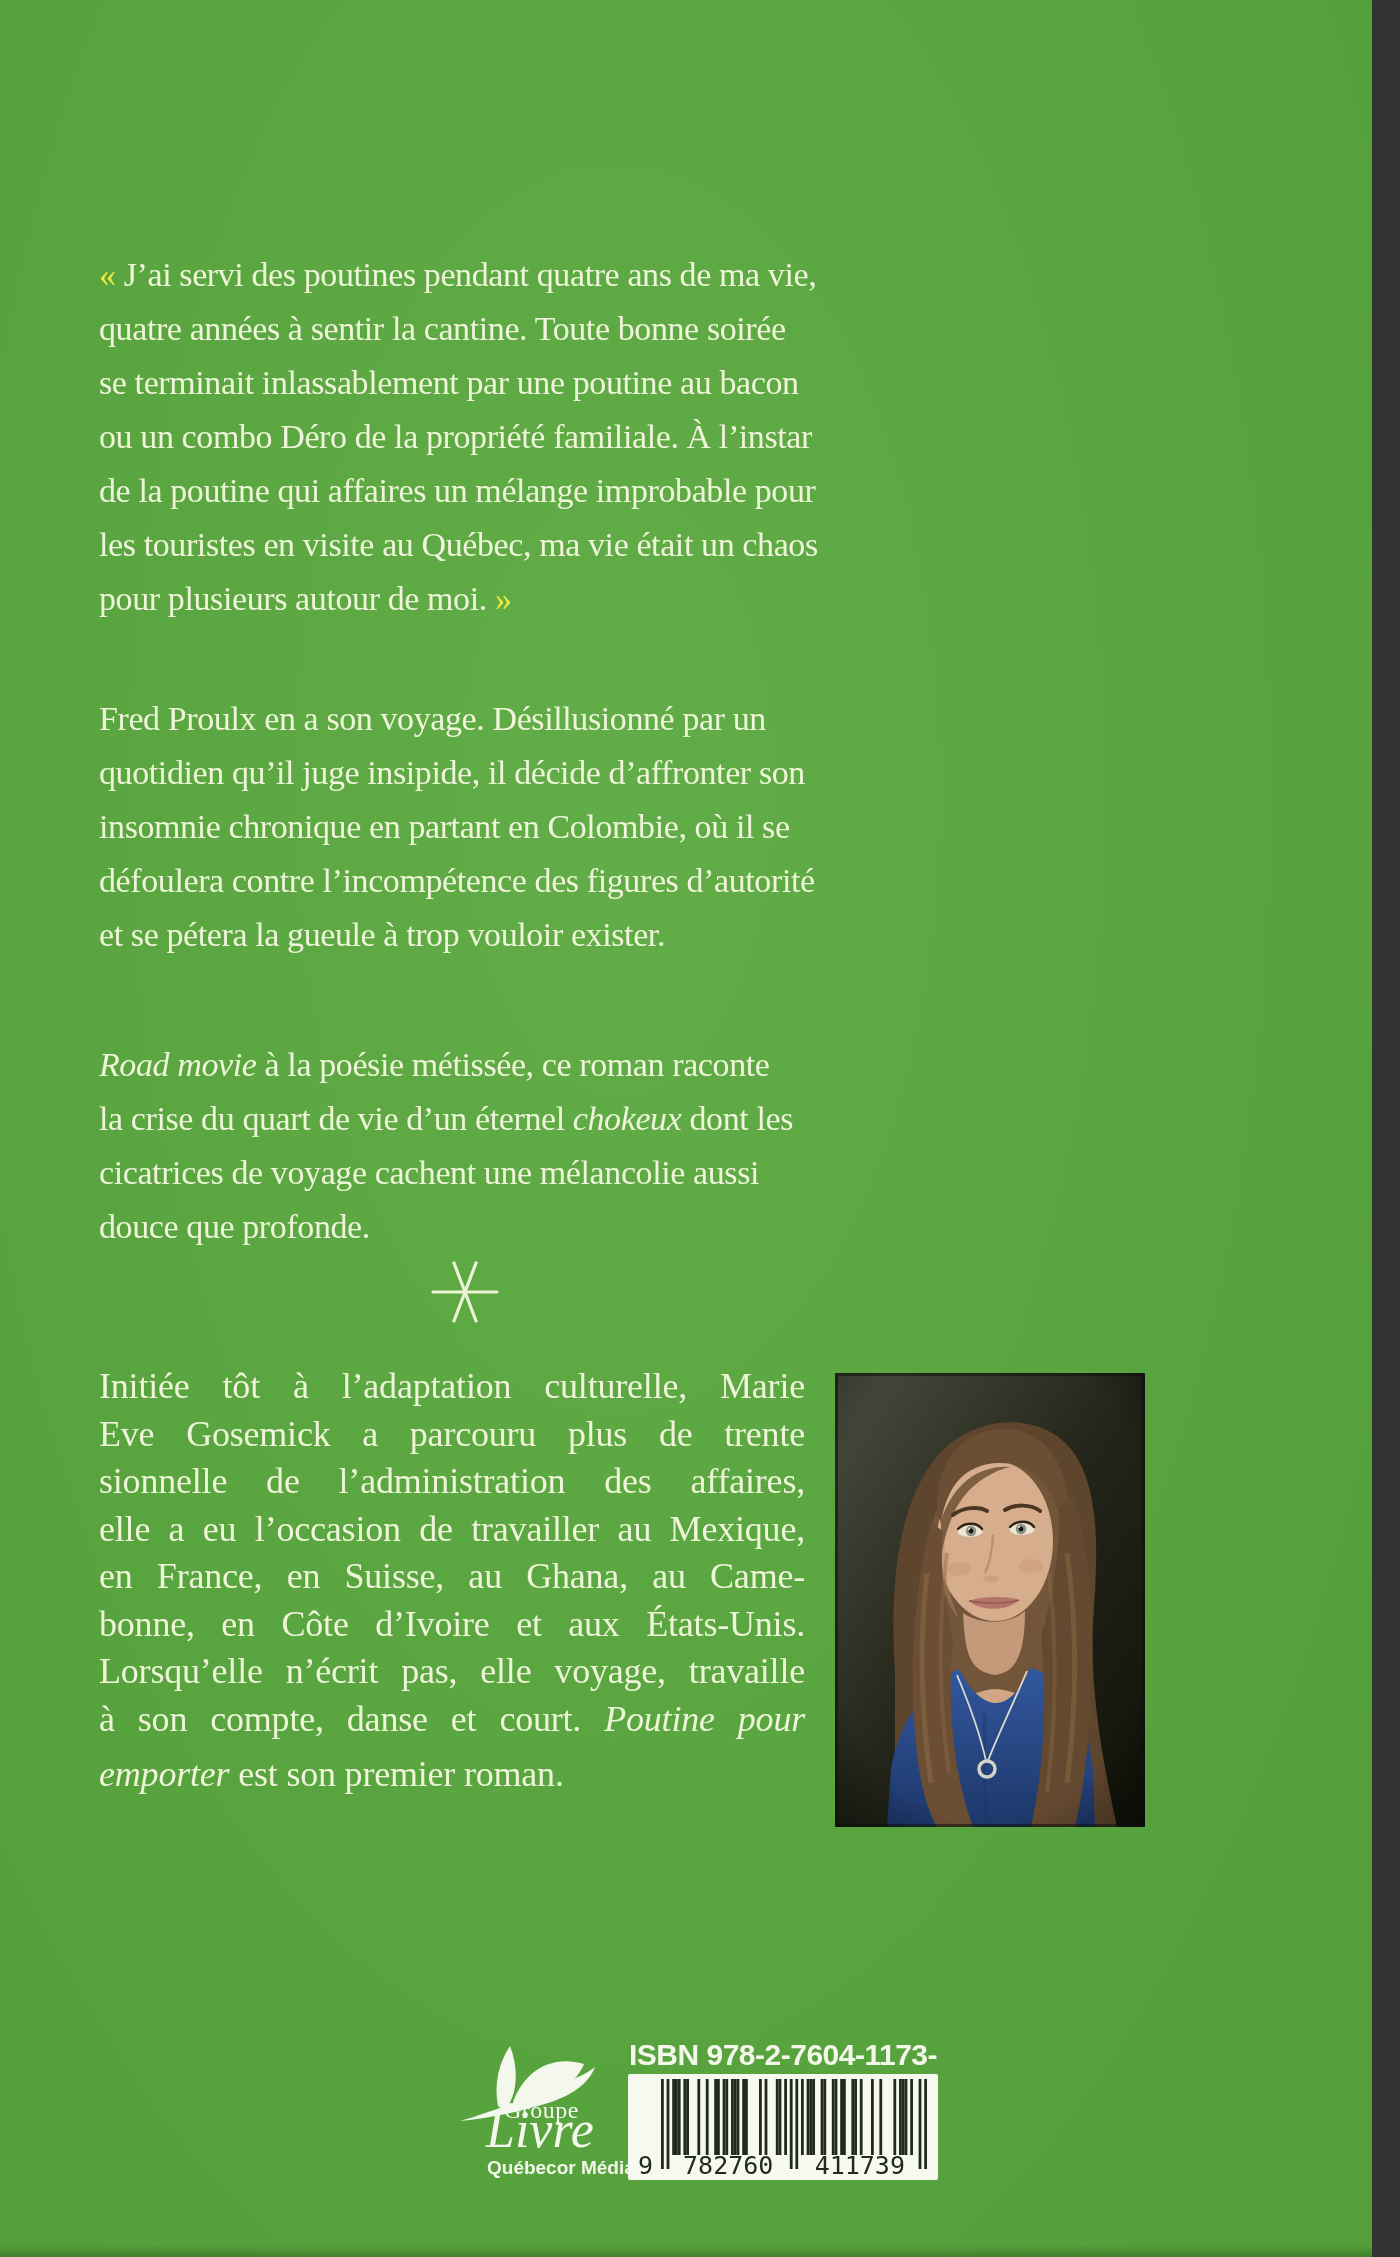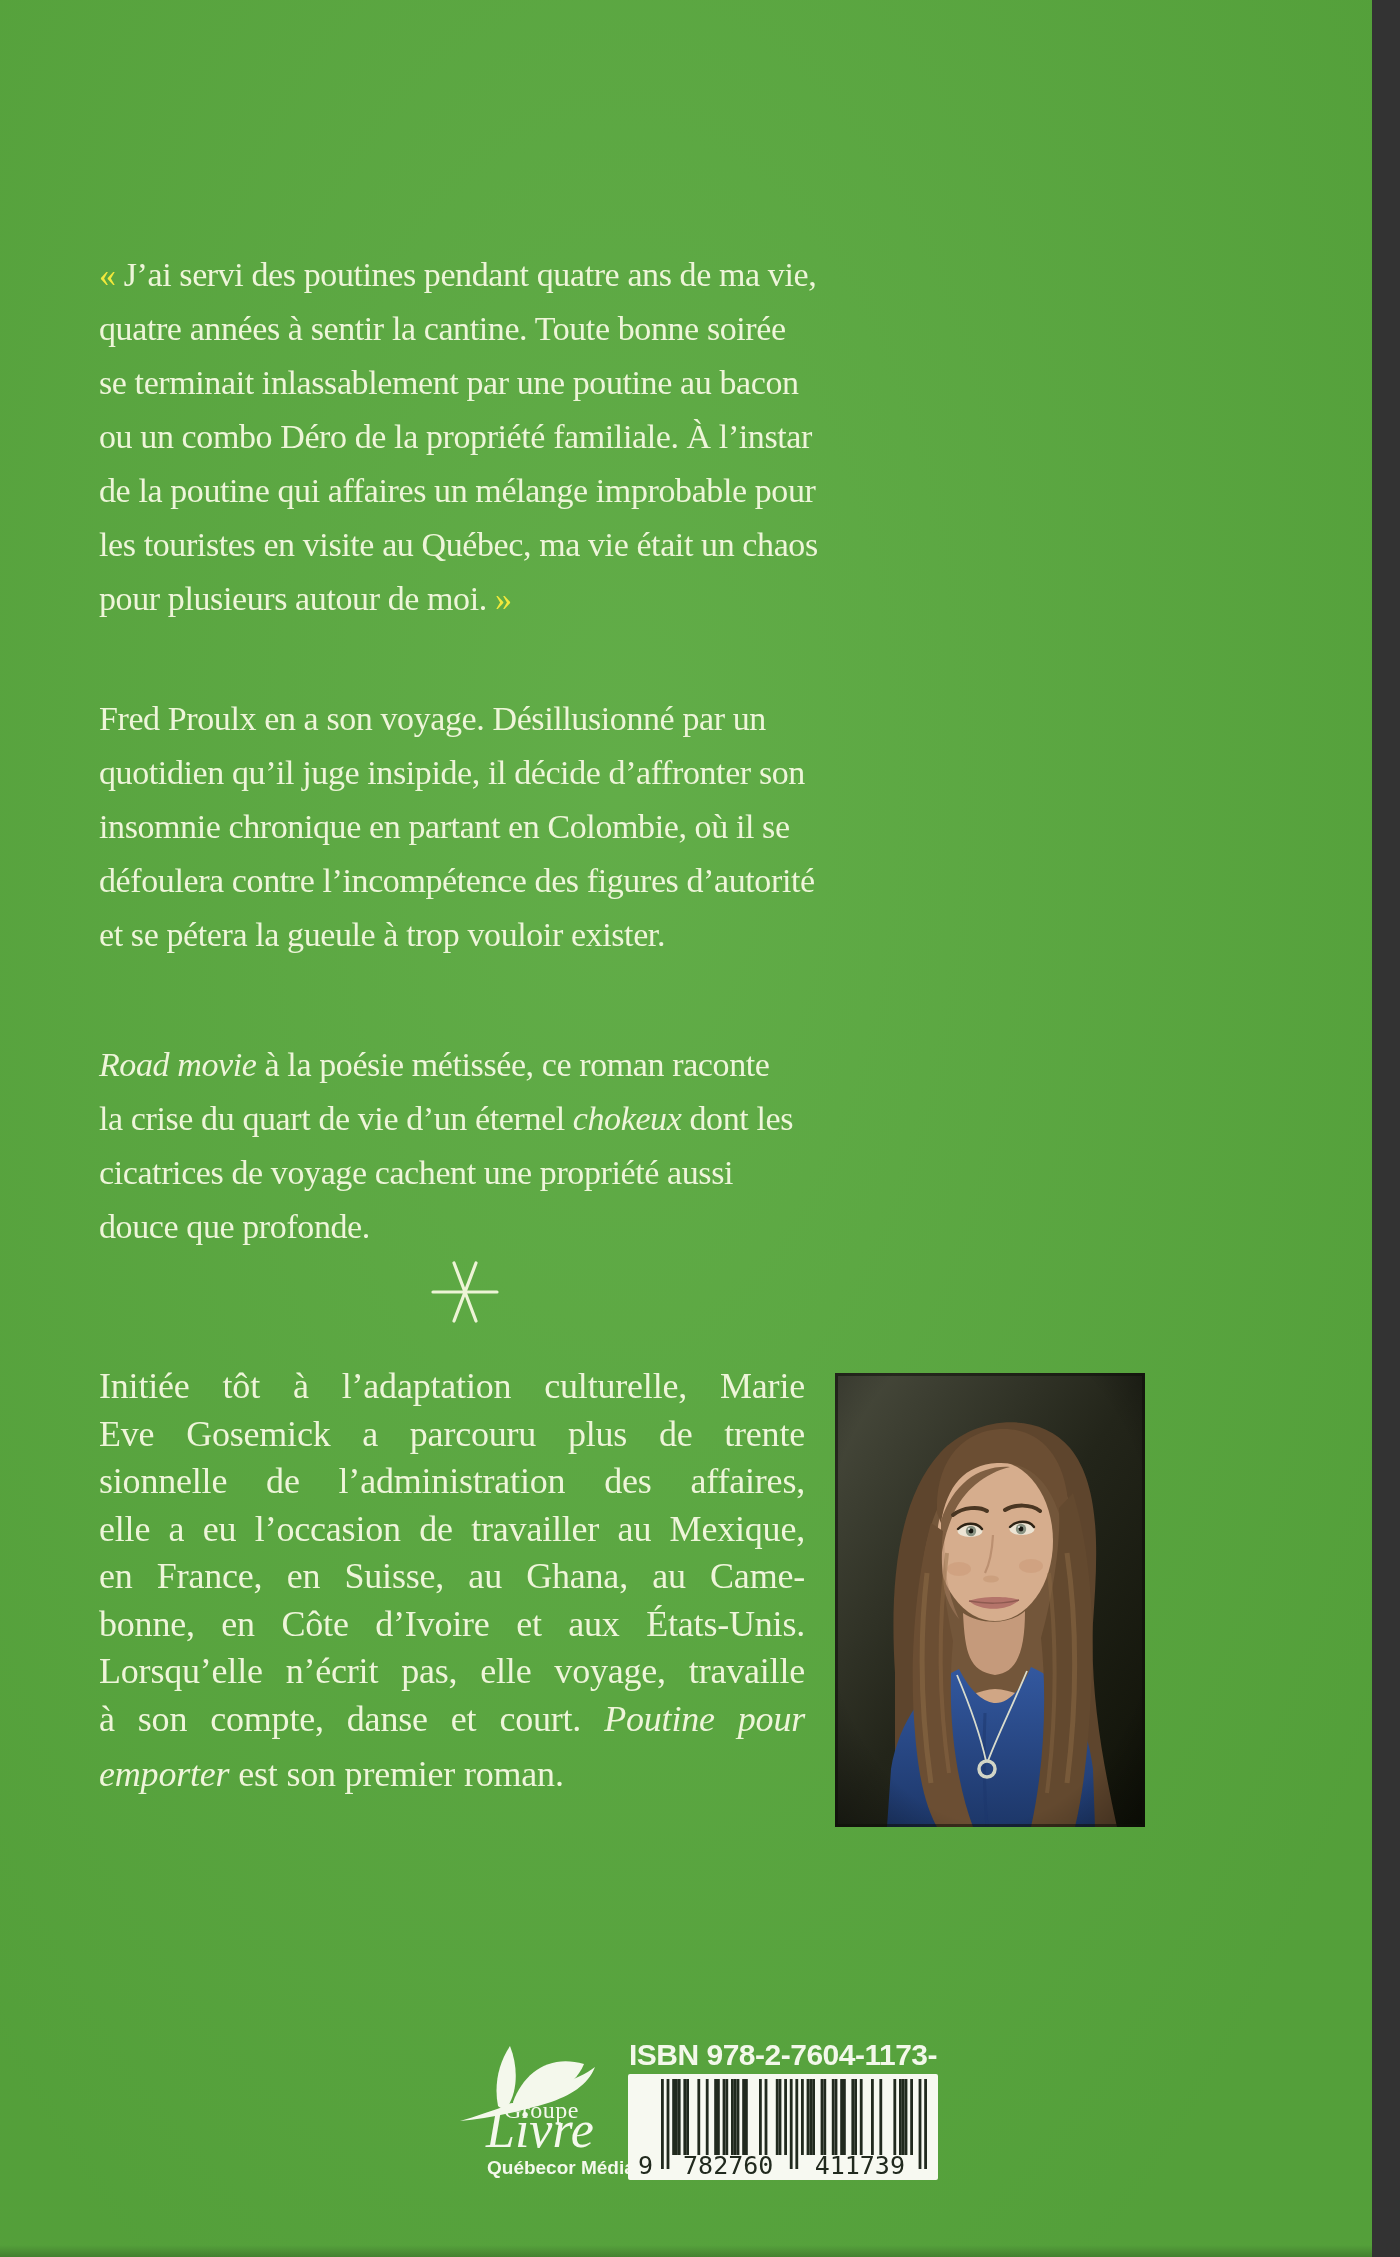--- a/index.html
+++ b/index.html
@@ -57,21 +57,21 @@
     <div class="line"><span>Fred Proulx en a son voyage. Désillusionné par un</span></div>
     <div class="line"><span>quotidien qu’il juge insipide, il décide d’affronter son</span></div>
     <div class="line"><span>insomnie chronique en partant en Colombie, où il se</span></div>
     <div class="line"><span>défoulera contre l’incompétence des figures d’autorité</span></div>
     <div class="line"><span>et se pétera la gueule à trop vouloir exister.</span></div>
   </div>
 
   <div class="txt para desc">
     <div class="line"><span class="seg-i">Road movie</span><span> à la poésie métissée, ce roman raconte</span></div>
     <div class="line"><span>la crise du quart de vie d’un éternel </span><span class="seg-i">chokeux</span><span> dont les</span></div>
-    <div class="line"><span>cicatrices de voyage cachent une propriété aussi</span></div>
+    <div class="line"><span>cicatrices de voyage cachent une mélancolie aussi</span></div>
     <div class="line"><span>douce que profonde.</span></div>
   </div>
 
   <div class="divider">
     <svg width="70" height="70" viewBox="0 0 70 70">
       <g stroke="#edf4d6" stroke-width="3.2" stroke-linecap="round">
         <line x1="3" y1="35" x2="67" y2="35"></line>
         <line x1="24" y1="6" x2="46" y2="64"></line>
         <line x1="46" y1="6" x2="24" y2="64"></line>
       </g>

